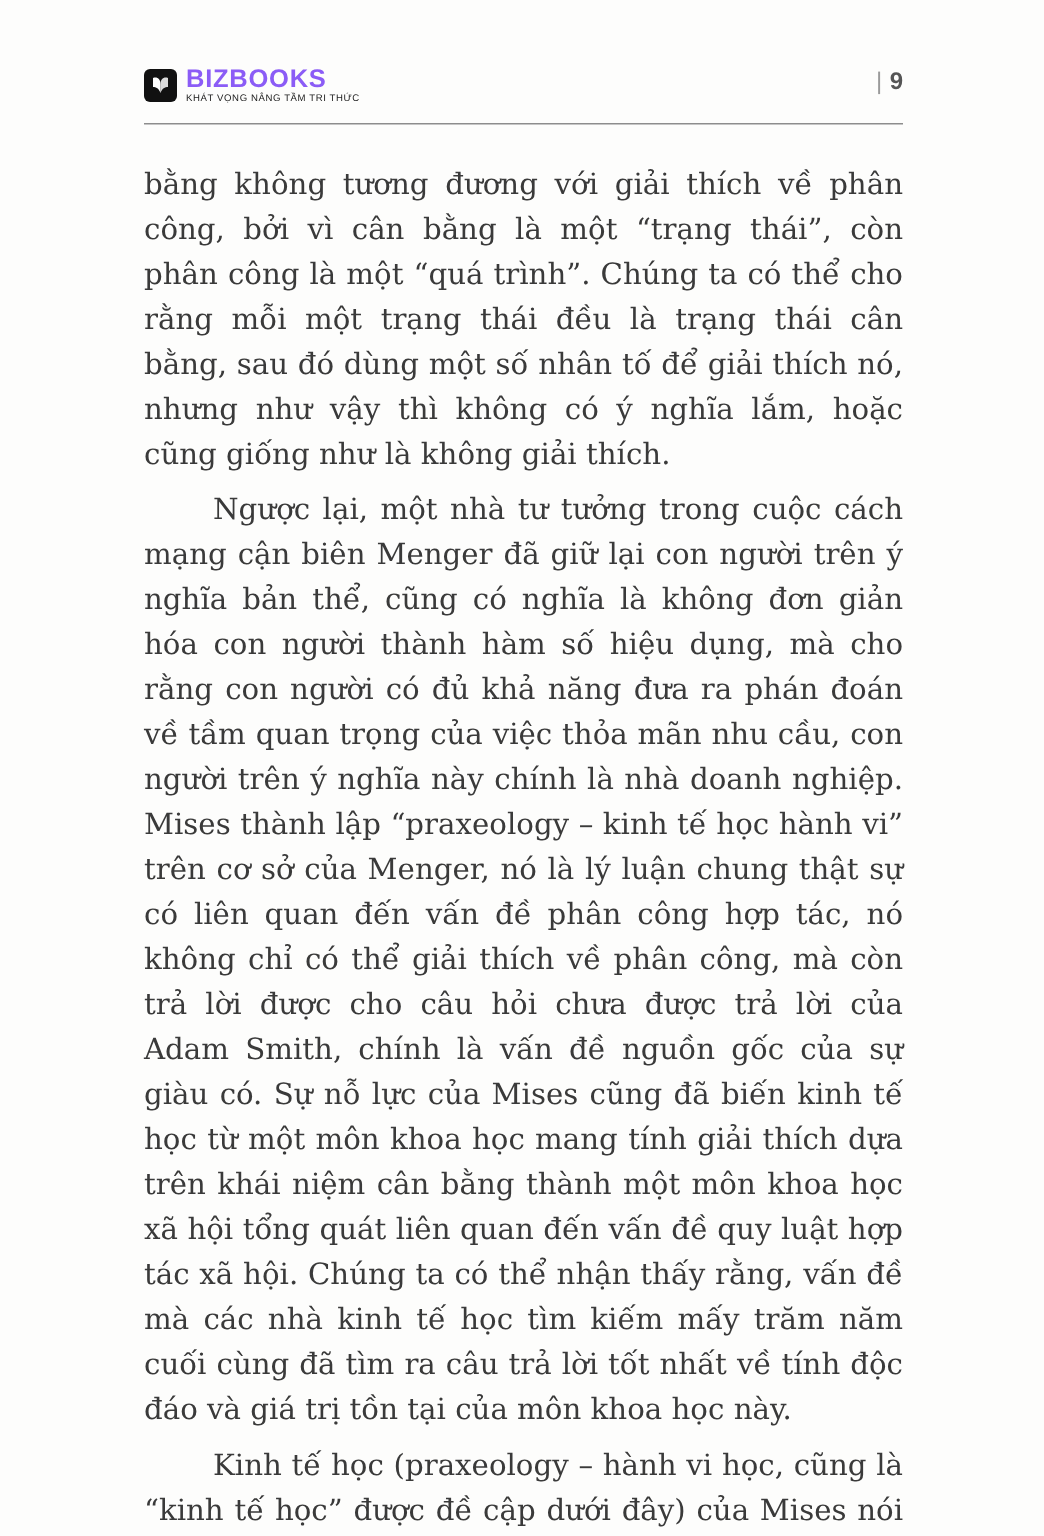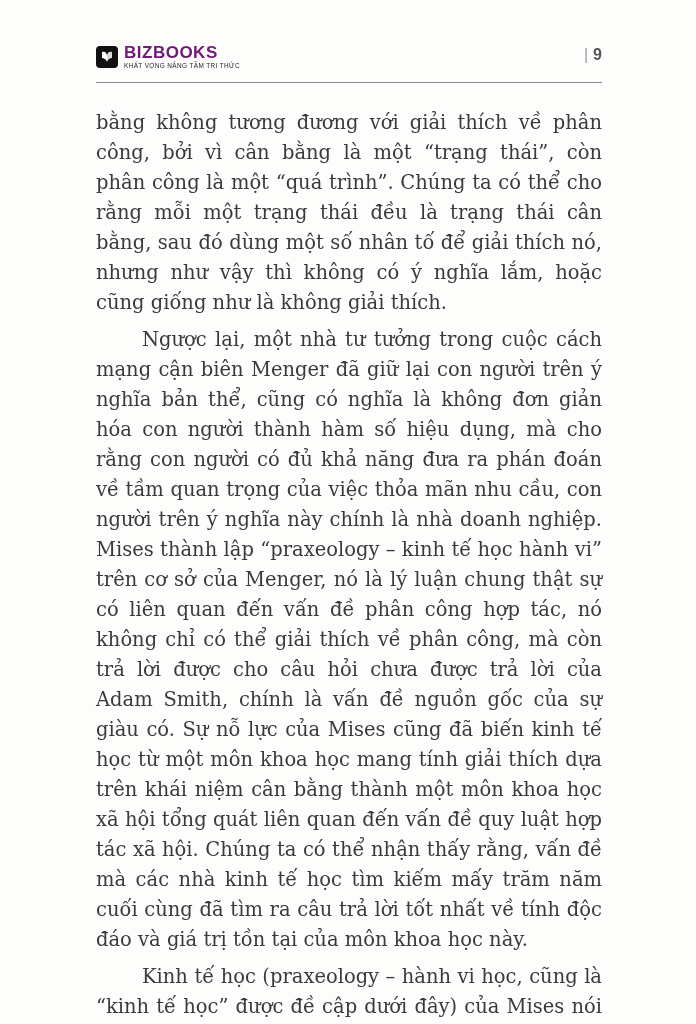--- a/index.html
+++ b/index.html
@@ -46,21 +46,21 @@
   .brand-text-stack {
     display: flex;
     flex-direction: column;
     line-height: 1;
   }
   .brand-name {
     font-family: "Liberation Sans", sans-serif;
     font-weight: bold;
     font-size: 17px;
     letter-spacing: 0.5px;
-    color: #701a75;
+    color: #8b5cf6;
   }
   .brand-tagline {
     font-family: "Liberation Sans", sans-serif;
     font-size: 6.4px;
     letter-spacing: 0.4px;
     color: #222;
     margin-top: 2px;
     white-space: nowrap;
   }
   .page-number {

